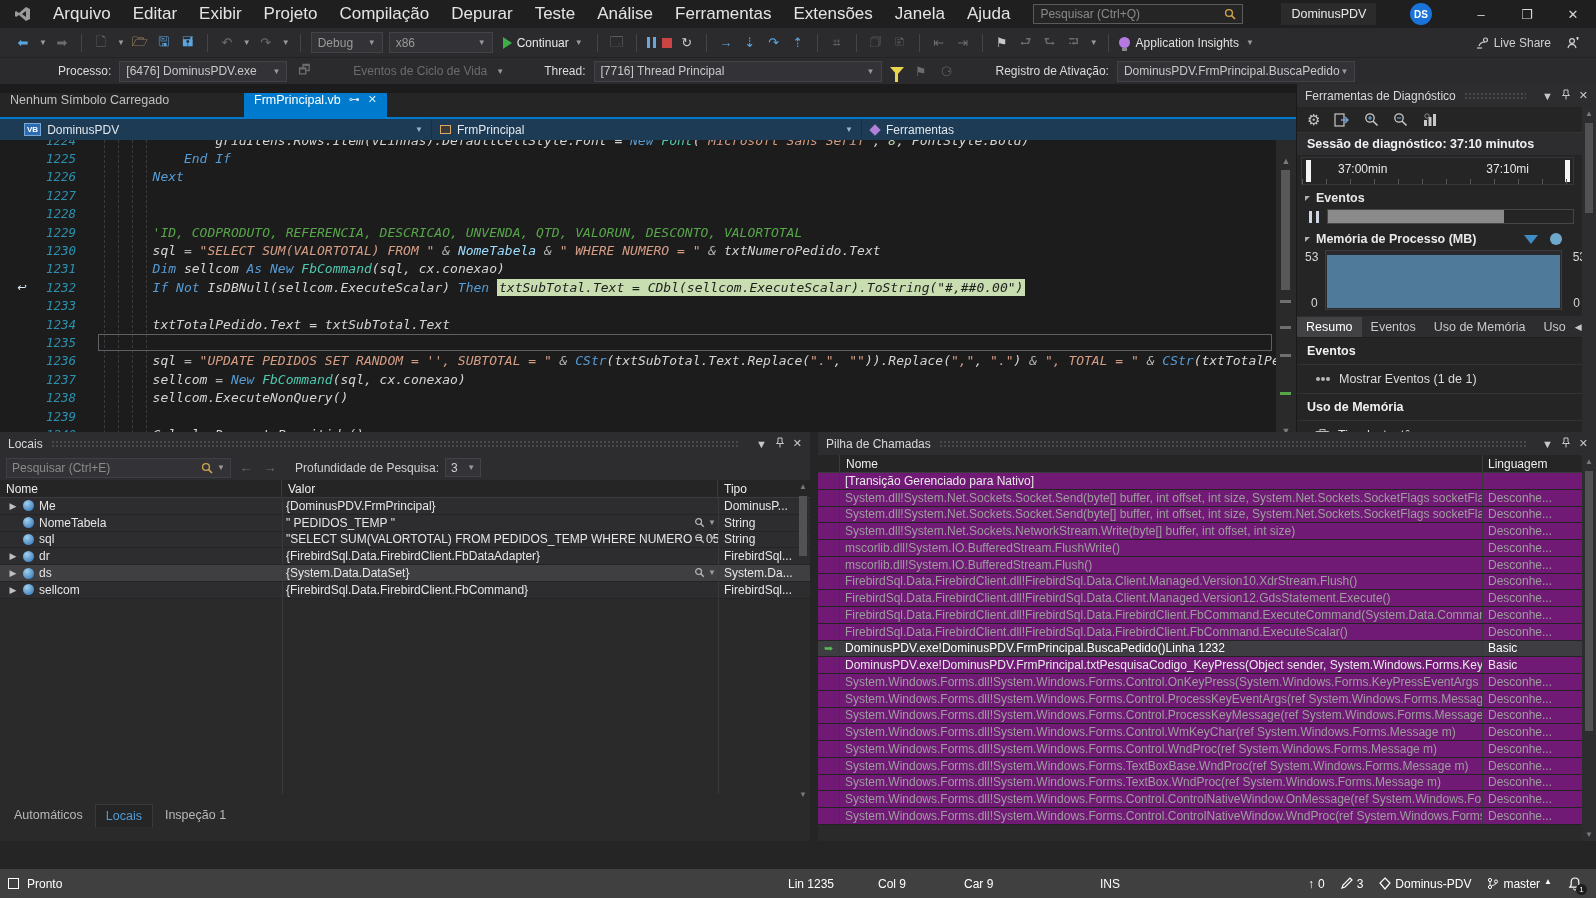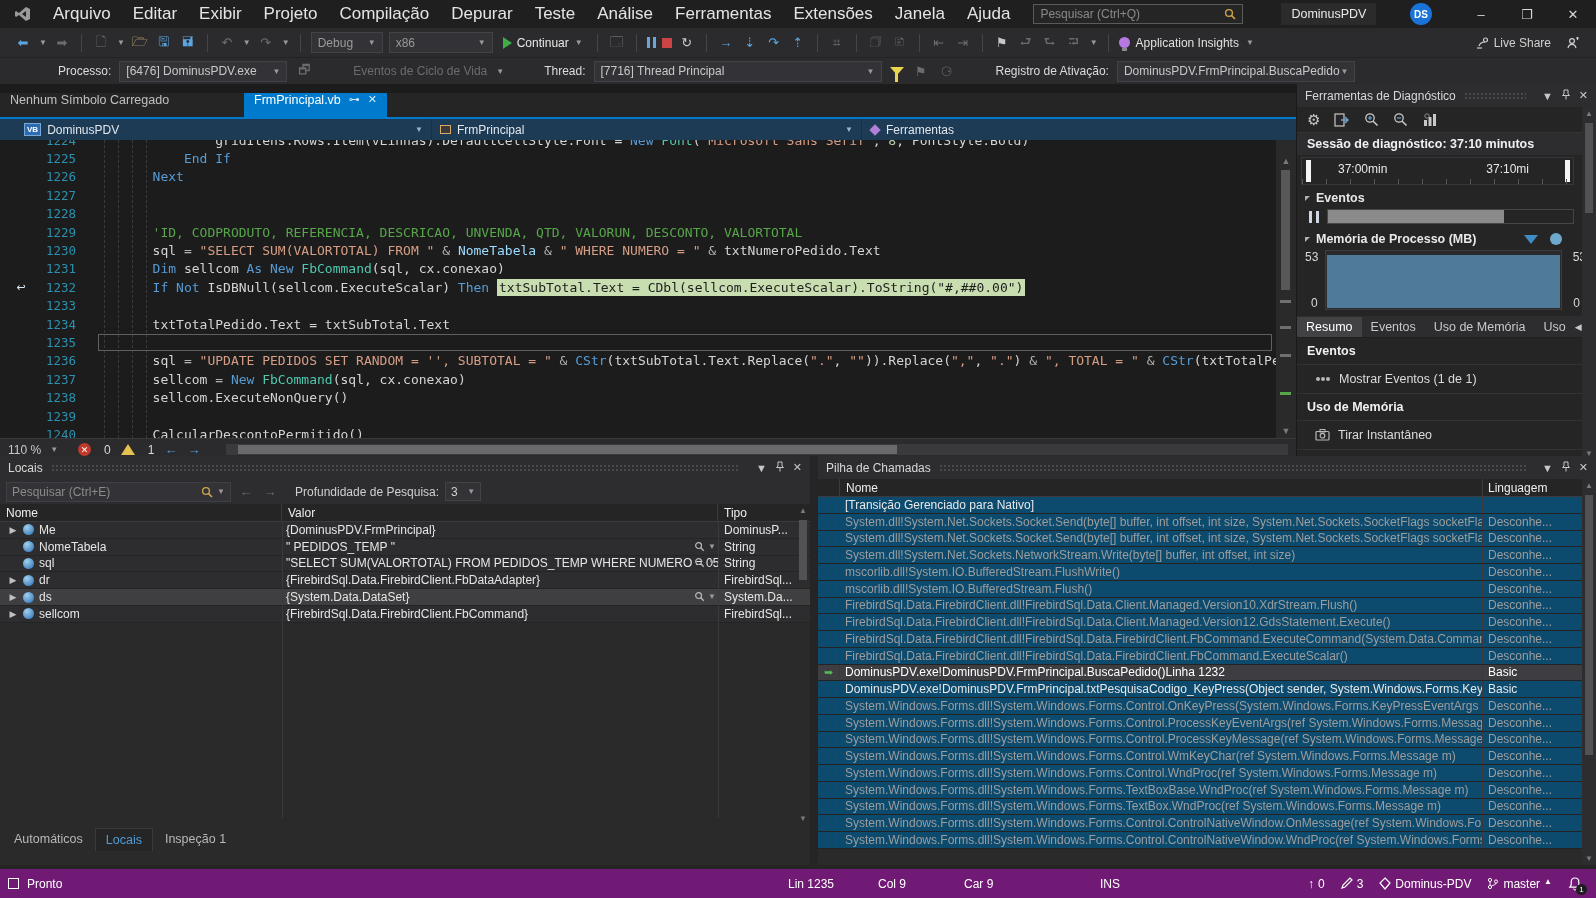--- a/index.html
+++ b/index.html
@@ -54,21 +54,21 @@
   .bseg { display:flex; align-items:center; gap:6px; padding:0 8px; border-right:1px solid #16304a; color:#e0e6ec; font-size:12px; }
   .bseg .bcaret { margin-left:auto; color:#9db4c8; font-size:8px; }
   .bseg1 { width:432px;padding-left:24px; } .bseg2 { width:430px; } .bseg3 { width:434px; border-right:none; }
   .vbbadge { background:#2b6cb0; color:#fff; font-size:8px; font-weight:bold; padding:1px 2px; border:1px solid #7aa7d4; }
   .clsicon { width:11px; height:9px; border:1px solid #d9a864; background:#3a3a3a; }
   .methicon { width:10px; height:10px; background:#b180d7; transform:rotate(45deg) scale(.8); }
   
   .code-area { position:absolute; left:0; top:56px; width:1276px; height:298px; overflow:hidden; background:#1c1c1c; }
   .guides { position:absolute; left:0; top:0; height:100%; width:100%; pointer-events:none; }
   .guide { position:absolute; top:0; height:100%; border-left:1px dashed #3a3a3e; }
-  .code-line { position:relative; height:18.4px; display:flex; align-items:center; white-space:pre; }
+  .code-line { position:relative; height:18.4px; display:flex; align-items:center; white-space:pre;font-style:italic; }
   .code-line.caret-line::after { content:""; position:absolute; left:98px; right:4px; top:1px; bottom:1px; border:1px solid #5f5f63; }
   .gut-marker { width:42px; text-align:center; font-size:11px; color:#d8eaf8; flex:none; }
   .gut-num { width:48px; text-align:left; padding-left:4px; color:#2b91af; font-family:"DejaVu Sans Mono", monospace; font-size:12.5px; flex:none; }
   .code-text { font-family:"DejaVu Sans Mono", monospace; font-size:13px; color:#d4d4d4; }
   .code-text .k { color:#569cd6; } .code-text .i { color:#d4d4d4; }
   .code-text .s { color:#d69d85; } .code-text .c { color:#57a64a; }
   .code-text .t { color:#4ec9b0; } .code-text .v { color:#9cdcfe; }
   .code-text .o { color:#b4b4b4; } .code-text .n { color:#b5cea8; }
   .code-text .hl { background:#c8ddb0; color:#1e1e1e; padding:1px 2px; }
   .vscroll { position:absolute; right:0; top:56px; width:20px; height:298px; background:#2a2a2b; }
@@ -113,21 +113,21 @@
   .diagtabs { display:flex; align-items:center; height:22px; margin-top:6px; border-bottom:1px solid #1f1f1f; background:#2d2d30; }
   .dtab { padding:3px 9px; color:#c8c8c8; font-size:12.5px; white-space:nowrap; }
   .dtab.active { background:#424245; color:#fff; }
   .dtab-arrows { margin-left:auto; color:#c8c8c8; font-size:9px; padding-right:6px; display:flex; gap:4px; }
   .sumhead { padding:6px 10px; font-weight:bold; color:#f0f0f0; border-bottom:1px solid #333; font-size:12.5px; }
   .sumitem { display:flex; align-items:center; gap:8px; padding:7px 10px 7px 18px; color:#dcdcdc; border-bottom:1px solid #333; font-size:12.5px; }
   .diag .vscroll2 { position:absolute; right:0; top:23px; bottom:0; width:14px; background:#2d2d30; }
   .vscroll2 .arr { width:100%; height:13px; text-align:center; font-size:8px; color:#7a7a7a; line-height:13px; }
   .vscroll2 .thumb { position:absolute; left:3px; top:16px; width:8px; height:90px; background:#525255; }
   
-  .bottom { position:absolute; left:0; top:456px; width:100%; height:409px; background:#252526; }
+  .bottom { position:absolute; left:0; top:432px; width:100%; height:409px; background:#252526; }
   .locals { position:absolute; left:0; top:0; width:810px; height:100%; background:#2a2a2b; }
   .searchrow { height:25px; display:flex; align-items:center; gap:6px; padding:2px 6px; background:#2d2d30; }
   .searchbox { width:225px; height:20px; background:#333337; border:1px solid #3f3f46; color:#8a8a8a; display:flex; align-items:center; padding:0 5px; justify-content:space-between; }
   .depth { display:flex; align-items:center; gap:6px; color:#d0d0d0; margin-left:10px; }
   .mini-combo { width:36px; height:19px; background:#333337; border:1px solid #434346; color:#d0d0d0; display:flex; align-items:center; justify-content:space-between; padding:0 5px; }
   .grid { position:relative; background:#2a2a2b; }
   .gridhead { display:flex; height:18px; background:#252526; border-bottom:1px solid #3a3a3e; color:#eee; }
   .gridhead .hc { padding:2px 6px; border-right:1px solid #3a3a3e; }
   .lrow { display:flex; height:16.8px; border-bottom:1px solid #242425; align-items:center; background:#2d2d30; position:relative; }
   .lrow.sel { background:#3f3f41; }
@@ -137,31 +137,31 @@
   .expander { width:10px; color:#c0c0c0; font-size:9px; text-align:center; flex:none; margin-left:2px; }
   .sphere { width:11px; height:11px; border-radius:50%; background:radial-gradient(circle at 35% 30%, #9fd0f0, #2a6db0); flex:none; }
   .magbox { position:absolute; right:2px; top:1px; display:flex; align-items:center; gap:2px; background:inherit; }
   .colline { position:absolute; top:0; bottom:0; width:1px; background:#3a3a3e; }
   .localtabs { position:absolute; left:0; bottom:14px; display:flex; gap:2px; padding-left:4px; }
   .ltab { padding:4px 10px; color:#b8b8b8; background:#2a2a2b; font-size:12.5px; }
   .ltab.active { background:#252526; color:#4f9cd6; border:1px solid #3a3a3e; border-bottom:none; }
   
   .stack { position:absolute; left:818px; top:0; width:778px; height:100%; background:#2a2a2b; }
   .stackhead { display:flex; height:18px; background:#252526; border-bottom:1px solid #3a3a3e; color:#eee; }
-  .srow { display:flex; height:16.75px; align-items:center; border-bottom:1px solid #232324; background:#0c4a6e; }
+  .srow { display:flex; height:16.75px; align-items:center; border-bottom:1px solid #232324; background:#701a75; }
   .srow .sgut { width:22px; flex:none; text-align:center; font-size:10px; border-right:1px solid #3a3a3e; align-self:stretch; display:flex; align-items:center; justify-content:center; }
   .srow .sname { flex:1; padding:0 5px; white-space:nowrap; overflow:hidden; color:#9d9d9d; }
   .srow .slang { width:100px; flex:none; padding:0 5px; color:#9d9d9d; border-left:1px solid #3a3a3e; align-self:stretch; display:flex; align-items:center; }
   .srow.user .sname, .srow.user .slang, .srow.frame .sname { color:#e8e8e8; }
   .srow.current { background:#3e3e42; }
   .srow.current .sname, .srow.current .slang { color:#fff; }
   .curarrow { color:#58b957; font-size:11px; }
   .stack .vscroll3 { position:absolute; right:0; top:23px; bottom:0; width:14px; background:#2d2d30; }
   
-  .statusbar { position:absolute; left:0; top:869px; width:100%; height:29px; background:#701a75; color:#fff; display:flex; align-items:center; font-size:12px; }
+  .statusbar { position:absolute; left:0; top:869px; width:100%; height:29px; background:#404040; color:#fff; display:flex; align-items:center; font-size:12px; }
   .sb-left { display:flex; align-items:center; gap:8px; padding-left:8px; }
   .sb-sq { width:11px; height:11px; border:1.5px solid #fff; }
   .sb-item { position:absolute; white-space:nowrap; }
   .sb-right { margin-left:auto; display:flex; align-items:center; gap:16px; padding-right:14px; }
   .sb-ico { display:inline-flex; align-items:flex-start; gap:4px; }
   .badge { position:absolute; right:-5px; bottom:-4px; width:11px; height:11px; border-radius:50%; background:#1e1e1e; color:#fff; font-size:8px; display:flex; align-items:center; justify-content:center; }
 </style>
 </head>
 <body>
 

